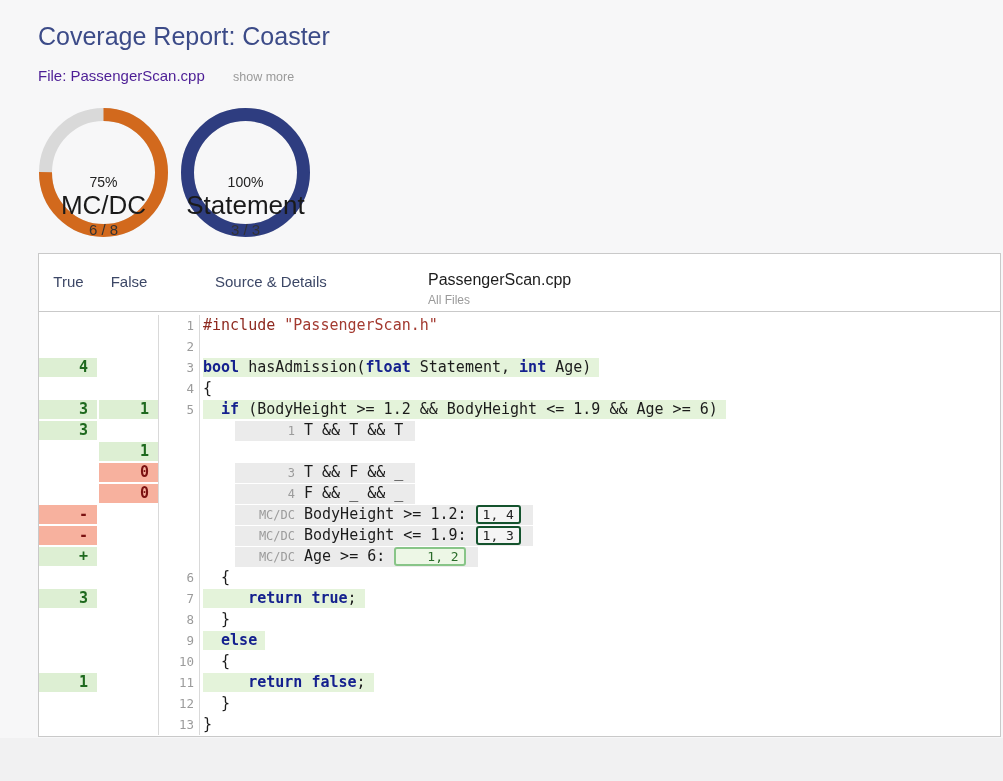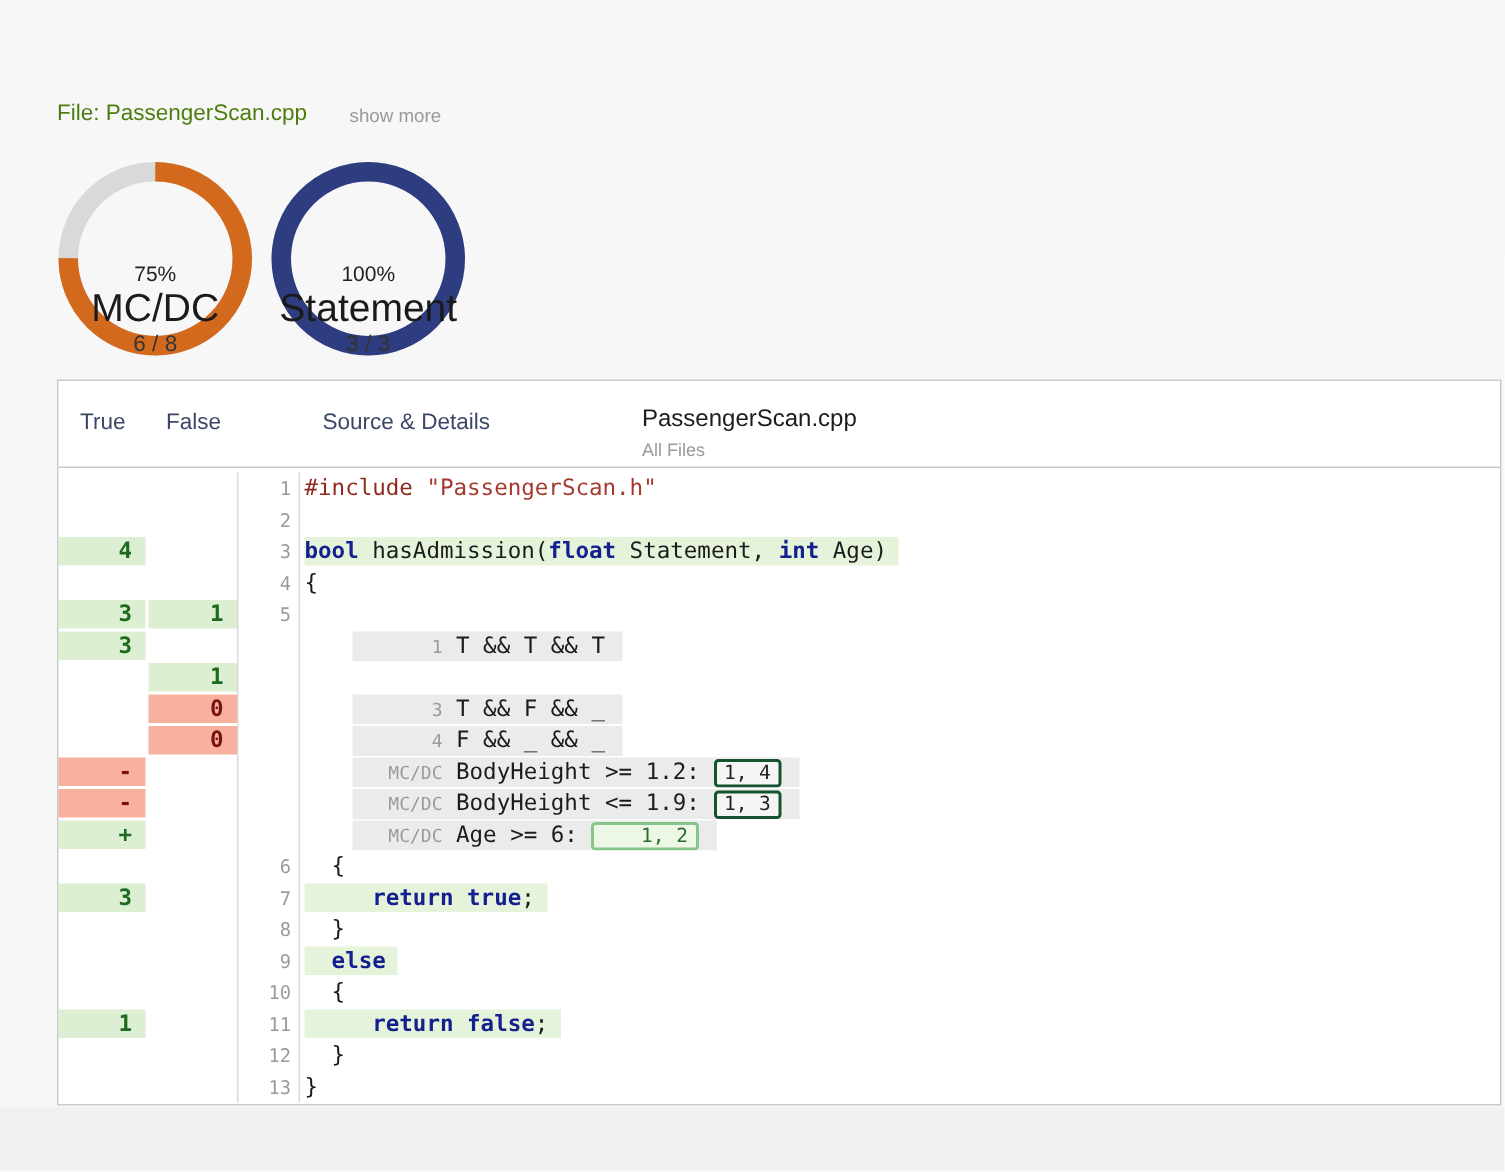--- a/index.html
+++ b/index.html
@@ -1,19 +1,19 @@
 <!DOCTYPE html>
 <html><head>
 <meta charset="utf-8">
 <style>
   html,body{margin:0;padding:0;}
   .page{position:relative;width:1003px;height:781px;background:#f7f7f8;overflow:hidden;
         font-family:"Liberation Sans",sans-serif;}
   .title{position:absolute;left:38px;top:22px;font-size:25px;font-weight:400;color:#3c4b88;}
-  .file-label{position:absolute;left:38px;top:67px;font-size:15px;font-weight:500;color:#4d7c0f;}
+  .file-label{position:absolute;left:38px;top:67px;font-size:15px;font-weight:500;color:#4c1d95;}
   .show-more{position:absolute;left:233px;top:70px;font-size:12.5px;color:#9a9a9a;cursor:pointer;}
   .donuts{position:absolute;left:0;top:0;}
   .donut{position:absolute;width:131px;height:131px;top:107px;}
   .donut0{left:38px;} .donut1{left:180px;}
   .dtext{position:absolute;left:0;top:0;width:131px;height:131px;display:flex;flex-direction:column;
          align-items:center;justify-content:flex-end;}
   .dpct{font-size:14px;color:#222;margin-bottom:1px;}
   .dname{font-size:26px;color:#1a1a1a;line-height:28px;}
   .dratio{font-size:15px;color:#333;margin-top:2px;}
   .report-table{position:absolute;left:38px;top:253px;width:963px;height:484px;background:#fff;
@@ -47,20 +47,21 @@
   .badge{display:inline-block;border:2px solid #14532d;border-radius:3px;background:#f5f5f5;
          padding:0 5px;font-size:13px;line-height:15px;color:#222;}
   .badge-green{border-color:#88c588;background:#edf7e6;color:#2a6b2a;padding-left:31px;}
   .footer-band{position:absolute;left:0;top:738px;width:1003px;height:43px;background:#f1f1f2;}
 </style>
 </head>
 <body>
 
 <div class="page">
 
+  <div class="title">Coverage Report: Coaster</div>
 
   <div>
     <span class="file-label">File: PassengerScan.cpp</span>
     <span class="show-more">show more</span>
   </div>
 
   <div class="donuts" id="donuts">
       <div class="donut donut0"><svg width="131" height="131" viewBox="0 0 131 131">
           <circle cx="65.5" cy="65.5" r="58" fill="none" stroke="#d9d9d9" stroke-width="13"></circle>
           <circle cx="65.5" cy="65.5" r="58" fill="none" stroke="#d2691d" stroke-width="13" stroke-dasharray="273.3 364.4" transform="rotate(-90 65.5 65.5)"></circle>
@@ -120,20 +121,21 @@
         </div>
         <div class="row">
           <div class="c-true">
             <div class="cellfill cf-g">3</div>
           </div>
           <div class="c-gap"></div>
           <div class="c-false">
             <div class="cellfill cf-g">1</div>
           </div>
           <div class="c-num">5</div>
+          <div class="c-code"><span class="codebg bg-g"><span class="pl">  </span><span class="kw">if</span><span class="pl"> (BodyHeight &gt;= 1.2 &amp;&amp; BodyHeight &lt;= 1.9 &amp;&amp; Age &gt;= 6)</span></span></div>
         </div>
         <div class="row">
           <div class="c-true">
             <div class="cellfill cf-g">3</div>
           </div>
           <div class="c-gap"></div>
           <div class="c-false"></div>
           <div class="c-num"></div>
           <div class="c-code"><span class="subwrap"><span class="sublabel">1</span><span class="subcontent"><span class="pl">T &amp;&amp; T &amp;&amp; T</span></span></span></div>
         </div>

